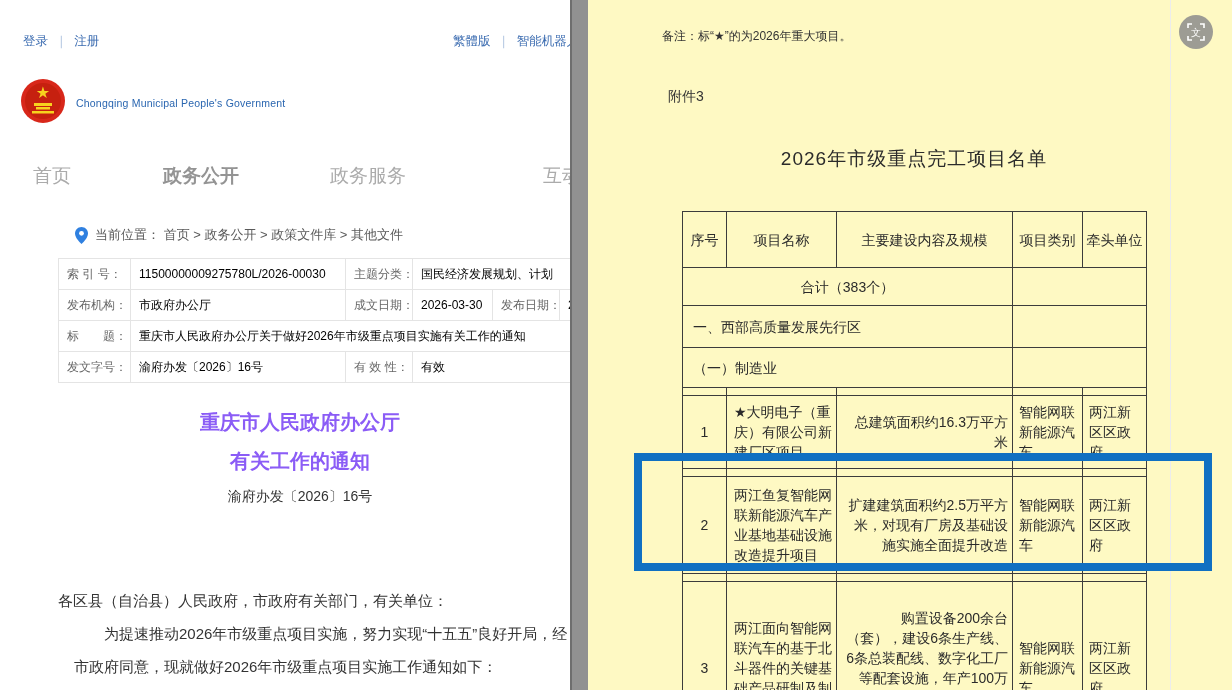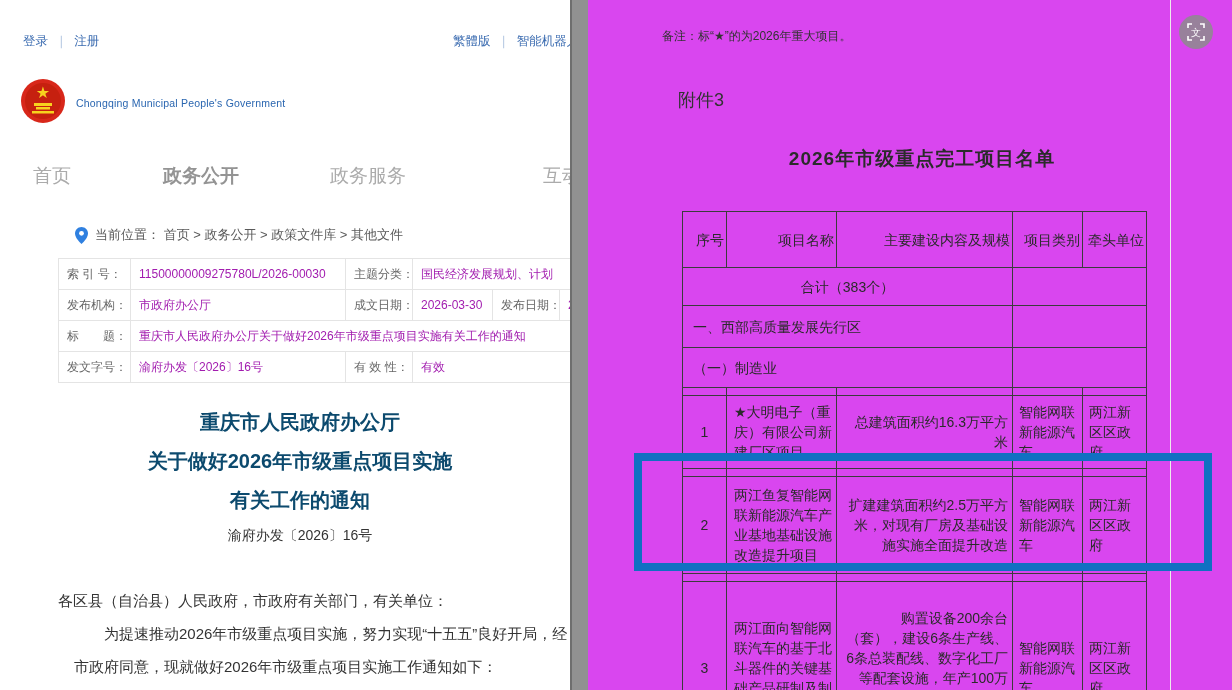--- a/index.html
+++ b/index.html
@@ -26,46 +26,46 @@
   .nav .n1 { left:163px; font-weight:bold; color:#949494; }
   .nav .n2 { left:330px; }
   .nav .n3 { left:543px; }
 
   .breadcrumb { position:absolute; left:75px; top:226px; font-size:13px; color:#5a5a5a; display:flex; align-items:center; }
   .pin { width:13px; height:17px; margin-right:7px; }
 
   .meta-table { position:absolute; left:58px; top:258px; border-collapse:collapse; table-layout:fixed; width:590px; }
   .meta-table td { border:1px solid #e4e4e4; height:31px; font-size:12px; padding:2px 8px; vertical-align:middle; }
   .meta-table td.lbl { color:#666; white-space:nowrap; }
-  .meta-table td.val { color:#a21caf; }
+  .meta-table td.val { color:#000000; }
 
   .doc-head { position:absolute; left:0; top:403px; width:600px; text-align:center; }
-  .doc-title-line { font-size:20px; font-weight:bold; color:#0c4a6e; line-height:39px; }
+  .doc-title-line { font-size:20px; font-weight:bold; color:#8b5cf6; line-height:39px; }
   .doc-number { font-size:14px; color:#333; margin-top:7px; }
 
   .doc-body { position:absolute; left:58px; top:584px; width:512px; font-size:15px; line-height:33px; color:#333; }
   .doc-body .para { text-indent:2em;margin-left:16px; }
   .doc-body .heading { text-indent:2em; font-weight:bold; }
 
   
   .divider { position:absolute; left:570px; top:0; width:18px; height:690px;
              background:#919191; border-left:2px solid #6e6e6e; }
 
   
-  .right-panel { position:absolute; left:588px; top:0; width:644px; height:690px; background:#d946ef; overflow:hidden; }
+  .right-panel { position:absolute; left:588px; top:0; width:644px; height:690px; background:#fef9c3; overflow:hidden; }
   .page-edge { position:absolute; left:582px; top:0; width:1px; height:690px; background:#ececec; }
   .note { position:absolute; left:74px; top:28px; font-size:12px; color:#333; }
-  .attachment { position:absolute; left:90px; top:88px; font-size:18px; color:#333;text-align:center; }
-  .rp-title { position:absolute; left:102px; top:146px; width:464px; text-align:center;
-              font-size:19px; font-weight:700; color:#2b2b2b; letter-spacing:1px; }
+  .attachment { position:absolute; left:80px; top:88px; font-size:14px; color:#333;text-align:center; }
+  .rp-title { position:absolute; left:94px; top:146px; width:464px; text-align:center;
+              font-size:19px; font-weight:400; color:#2b2b2b; letter-spacing:1px; }
 
   .projects { position:absolute; left:94px; top:211px; width:464px; border-collapse:collapse; table-layout:fixed; }
   .projects th, .projects td { border:1px solid #3c3c3c; font-size:14px; color:#2b2b2b;
                                vertical-align:middle; line-height:20px; }
-  .projects th { font-weight:normal; height:56px; text-align:right; padding:2px; }
+  .projects th { font-weight:normal; height:56px; text-align:center; padding:2px; }
   .projects td.c-no { text-align:center; }
   .projects td.c-name { text-align:left; padding:6px 4px 6px 7px; }
   .projects td.c-content { text-align:right; padding:6px 4px 6px 8px;margin-left:12px; }
   .projects td.c-cat { text-align:left; padding:6px 2px 6px 6px; }
   .projects td.c-lead { text-align:left; padding:6px 2px 6px 6px; }
   .projects tr.r-total td { height:38px; text-align:center;margin-left:24px; }
   .projects tr.r-sec1 td { height:42px; text-align:left; padding-left:10px; }
   .projects tr.r-sec2 td { height:40px; text-align:left; padding-left:10px; }
   .projects tr.gap td { height:8px; padding:0; }
   .projects tr.row-0 { height:64px; }
@@ -154,21 +154,20 @@
         <td class="lbl">发文字号：</td>
         <td class="val">渝府办发〔2026〕16号</td>
         <td class="lbl">有 效 性：</td>
         <td class="val" colspan="3">有效</td>
       </tr>
     </tbody>
       </table>
 
     <div class="doc-head">
       <div class="doc-title-line">重庆市人民政府办公厅</div>
-      <div class="doc-title-line">关于做好2026年市级重点项目实施</div>
       <div class="doc-title-line">有关工作的通知</div>
       <div class="doc-number">渝府办发〔2026〕16号</div>
     </div>
 
     <div class="doc-body">
       <div class="salutation">各区县（自治县）人民政府，市政府有关部门，有关单位：</div>
       <div class="para">为提速推动2026年市级重点项目实施，努力实现“十五五”良好开局，经市政府同意，现就做好2026年市级重点项目实施工作通知如下：</div>
       <div class="heading">一、全力推动重点项目高效实施</div>
     </div>
   </div>

